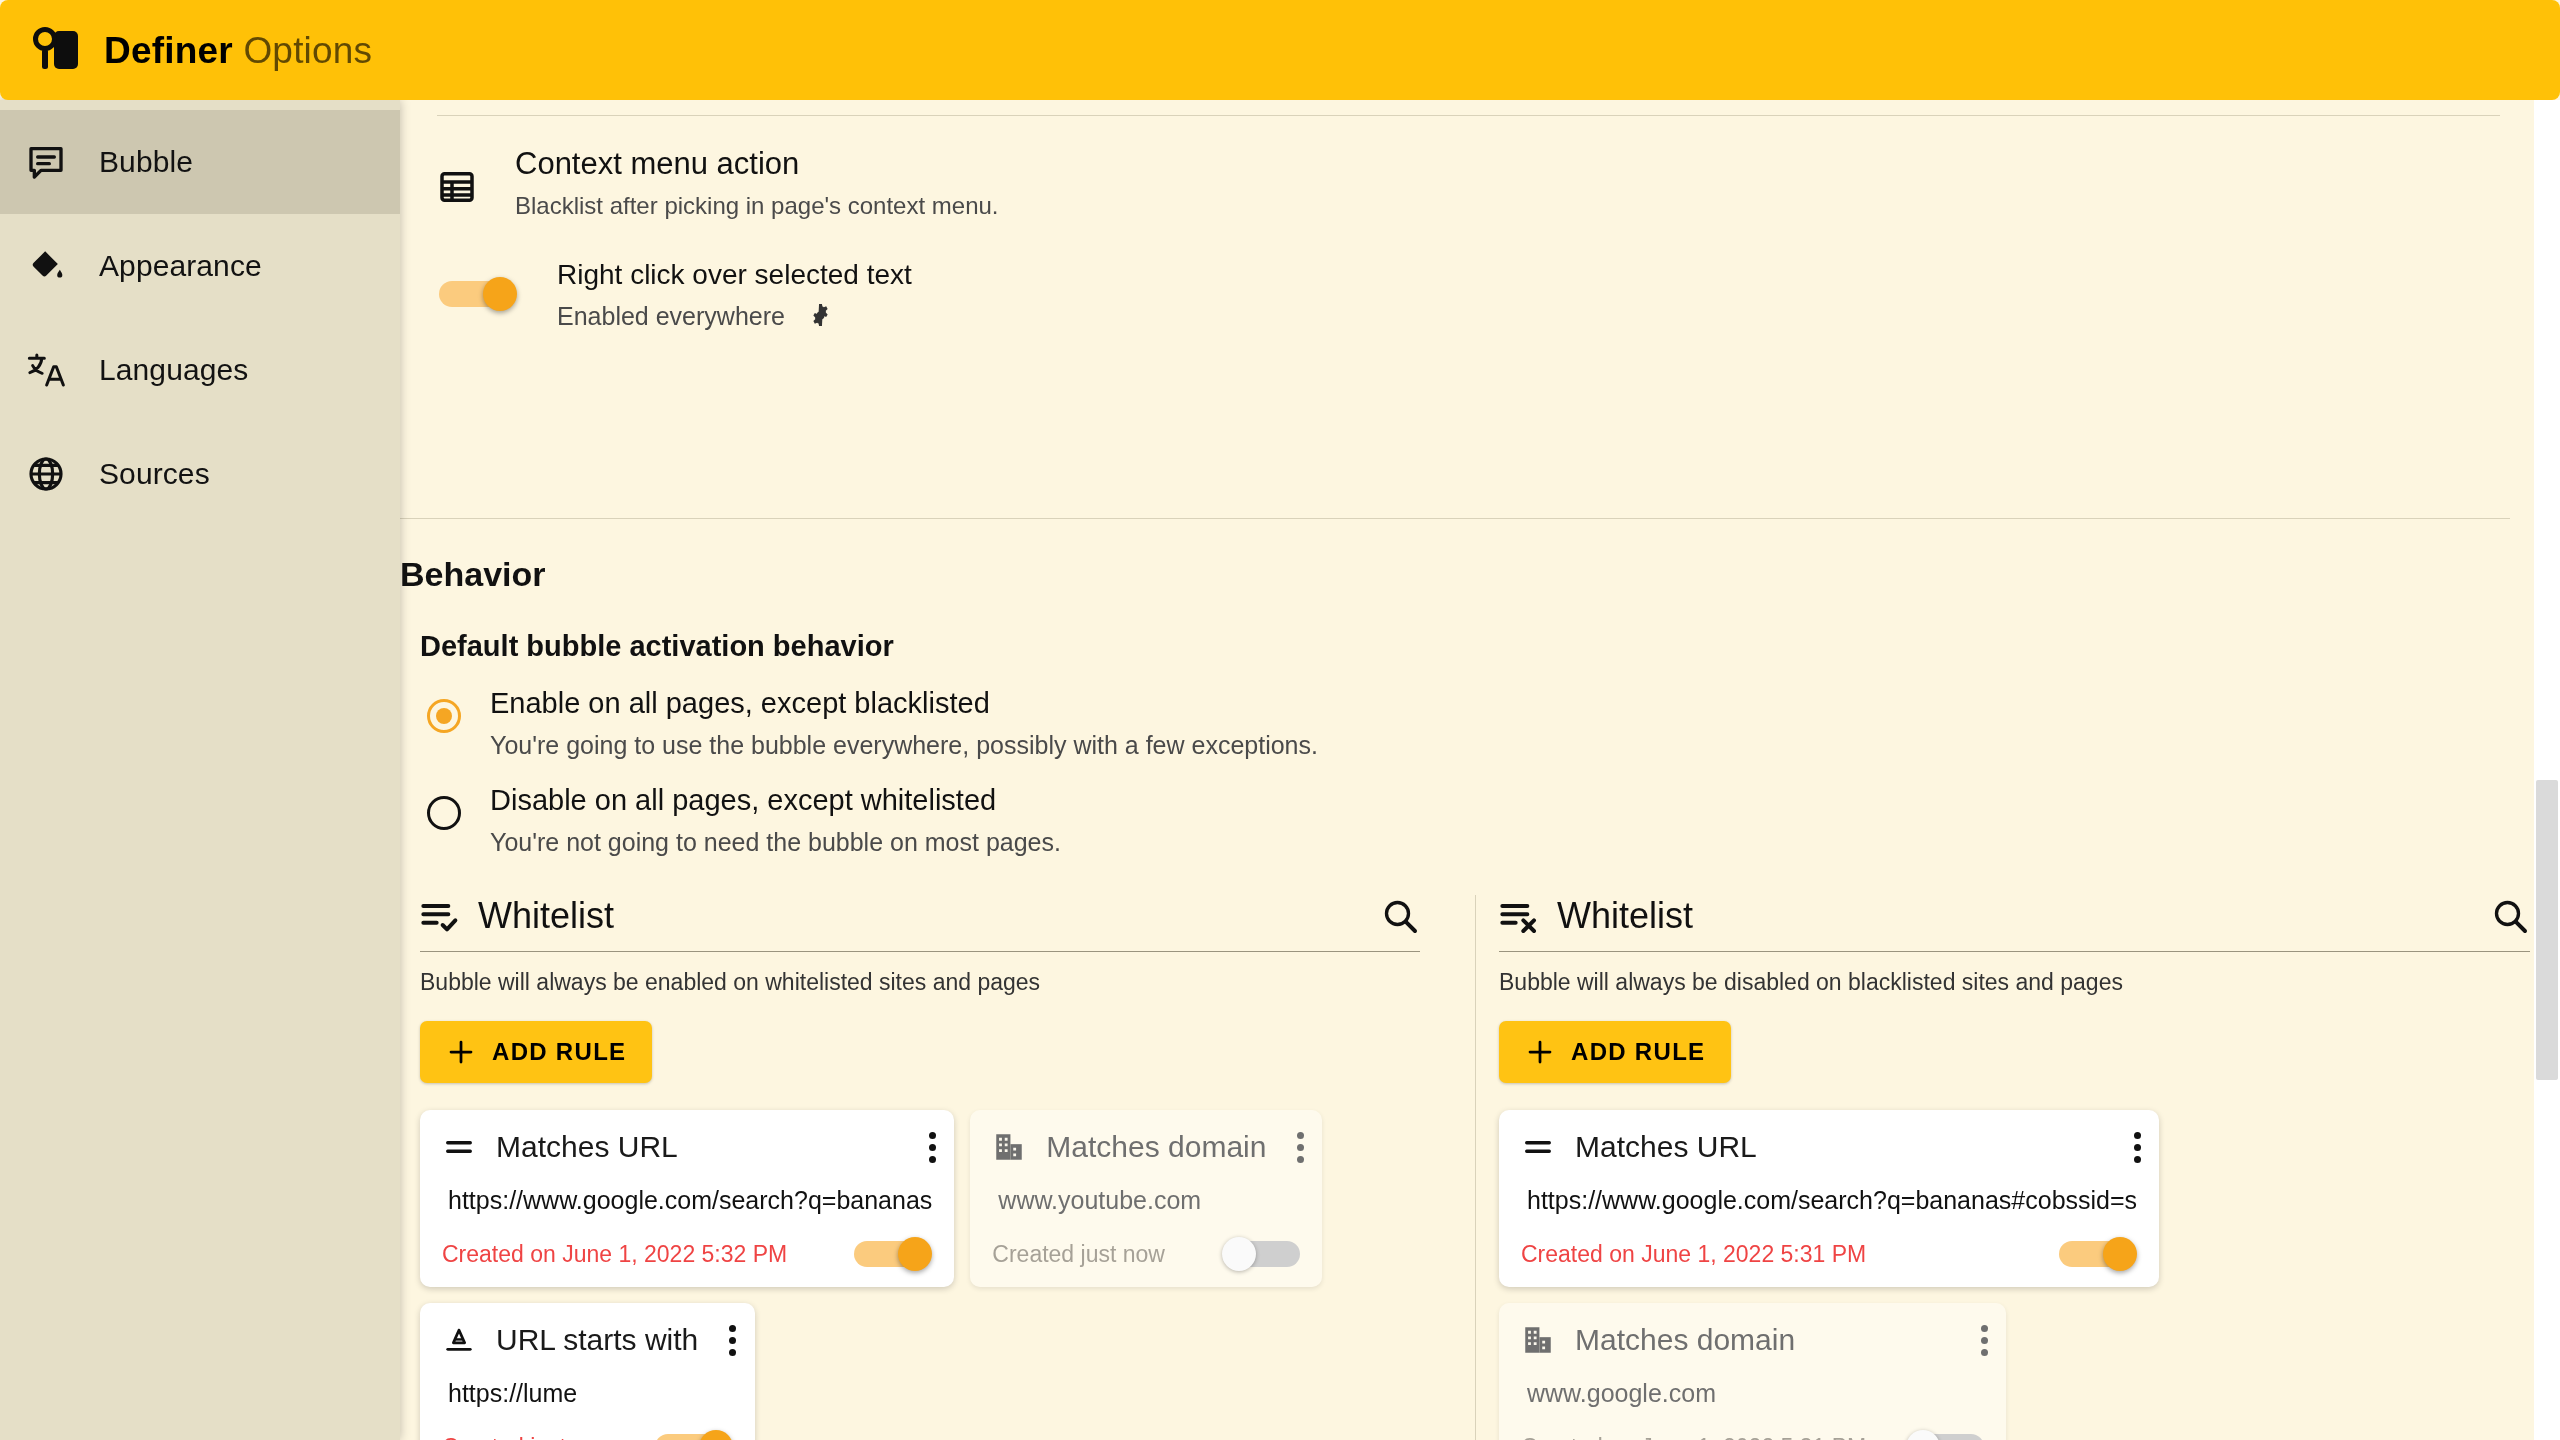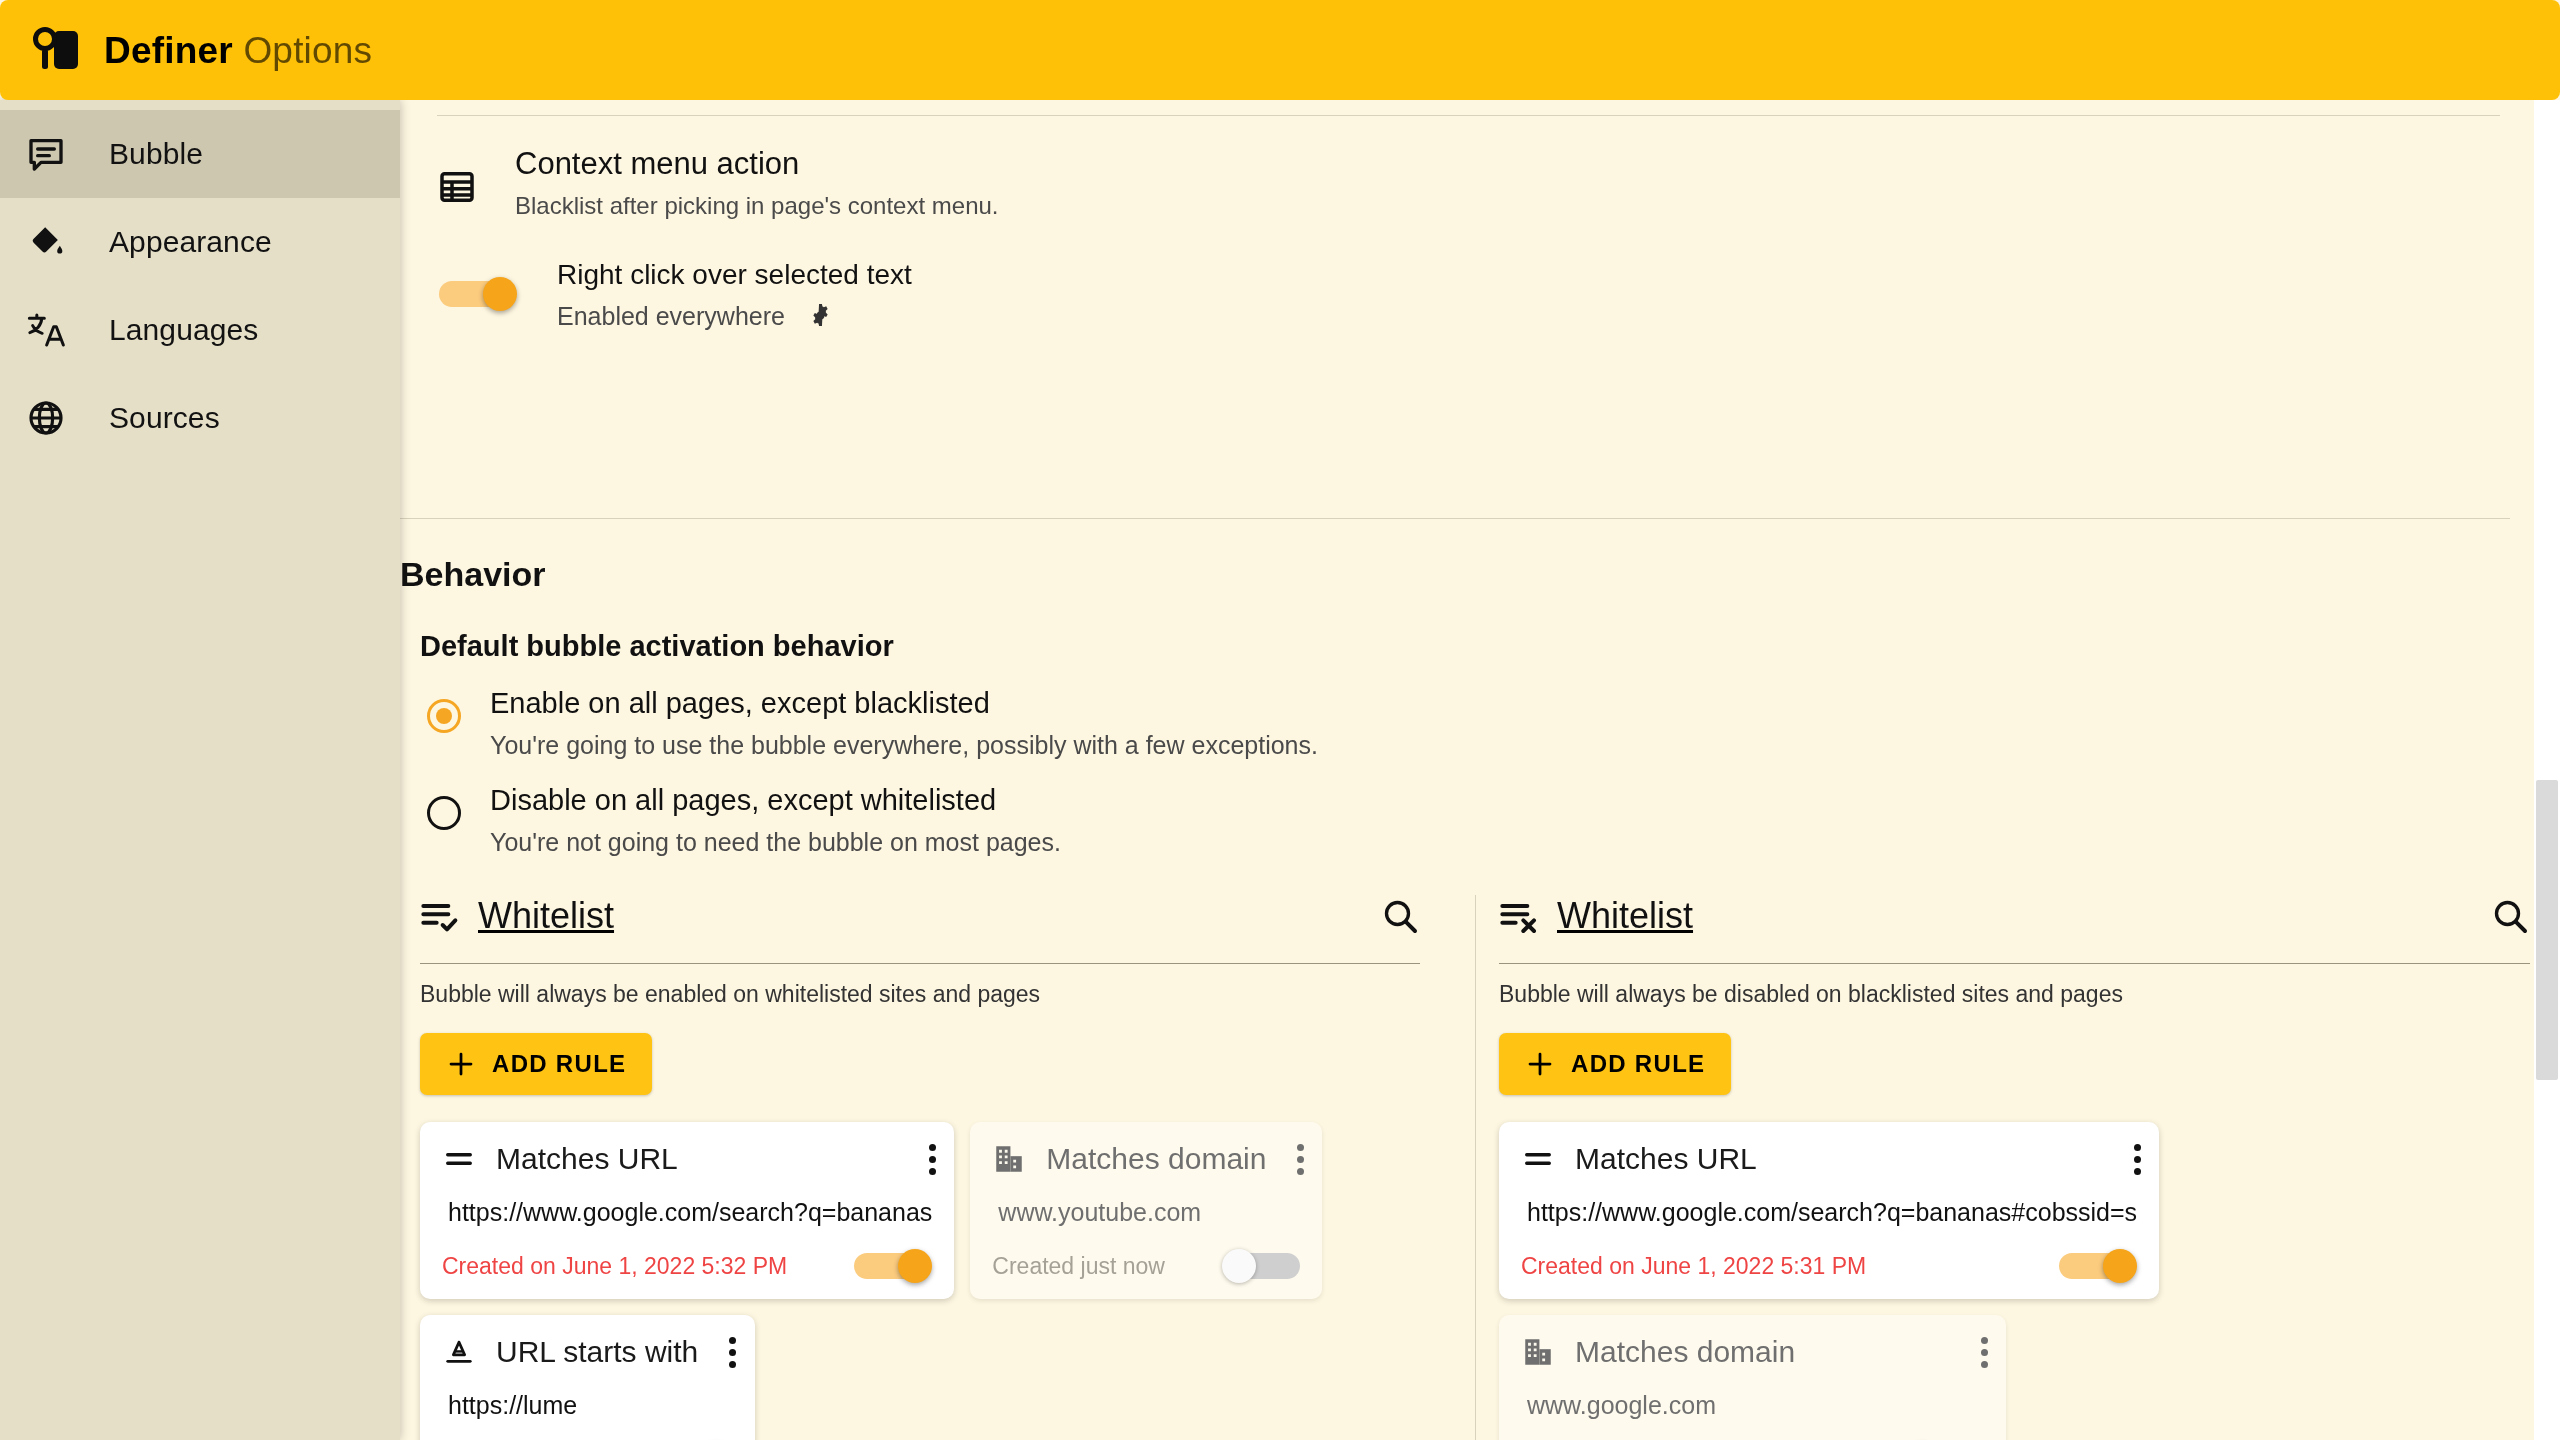--- a/index.html
+++ b/index.html
@@ -33,23 +33,22 @@
   #sidebar {
     position: absolute; left: 0; top: 100px;
     width: 400px; height: 1340px;
     background: #E5DFC7;
     box-shadow: 0 0 10px rgba(0,0,0,.25);
     z-index: 20;
     padding-top: 10px;
   }
   .nav-item {
     display: flex; align-items: center;
-    height: 88px; padding-left: 25px;
+    height: 104px; padding-left: 25px;
     cursor: pointer;
-    gap: 10px;
   }
   .nav-item.active { background: #CDC7B0; }
   .nav-item .nav-ico {
     width: 42px; height: 42px; flex: 0 0 42px;
     margin-right: 32px;
     display: flex; align-items: center; justify-content: center;
   }
   .nav-item .nav-lbl {
     font-size: 30px; color: #121212; letter-spacing: .1px;
   }
@@ -112,21 +111,21 @@
   .radio-row .rd-sub  { font-size: 25px; color: #4a4a4a; margin-top: 9px; line-height: 1.25; }
 
   
   #panes { position: absolute; left: 20px; top: 795px; width: 2110px; display: flex; }
   .pane { width: 1055px; position: relative; }
   .pane.left  { padding-right: 55px; }
   .pane.right { padding-left: 23px; border-left: 1px solid #D9D2BA; }
 
   .pane-head {
     display: flex; align-items: center; justify-content: space-between;
-    padding-bottom: 26px; border-bottom: 1px solid #9a947f; text-decoration: underline;
+    padding-bottom: 14px; border-bottom: 1px solid #9a947f;
   }
   .pane-head .ph-left { display: flex; align-items: center; gap: 18px; }
   .pane-head .ph-ico { width: 40px; height: 40px; flex:0 0 40px; display:flex; align-items:center; }
   .pane-head .ph-title { font-size: 36px; color: #111; }
   .pane-head .ph-search { width: 40px; height: 40px; cursor: pointer; flex:0 0 40px; }
 
   .pane-desc { font-size: 23px; color: #333; margin-top: 17px; }
 
   .add-rule {
     margin-top: 25px;

